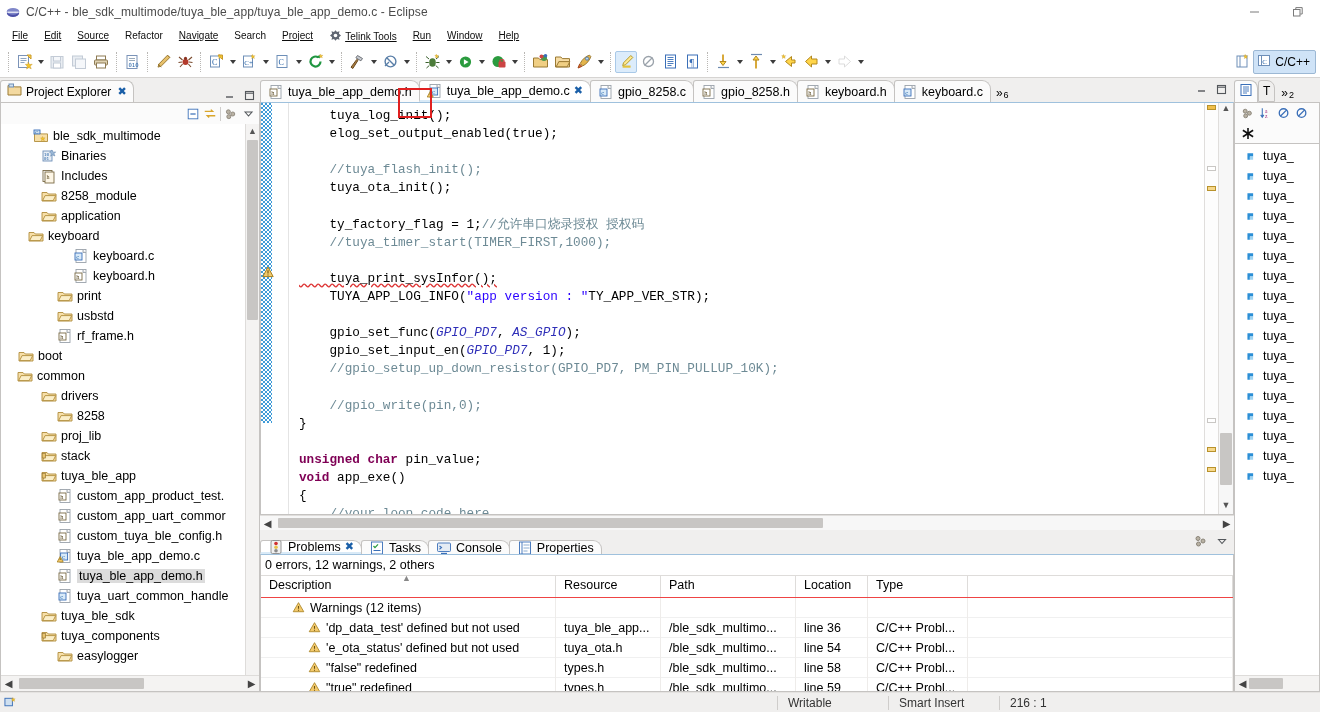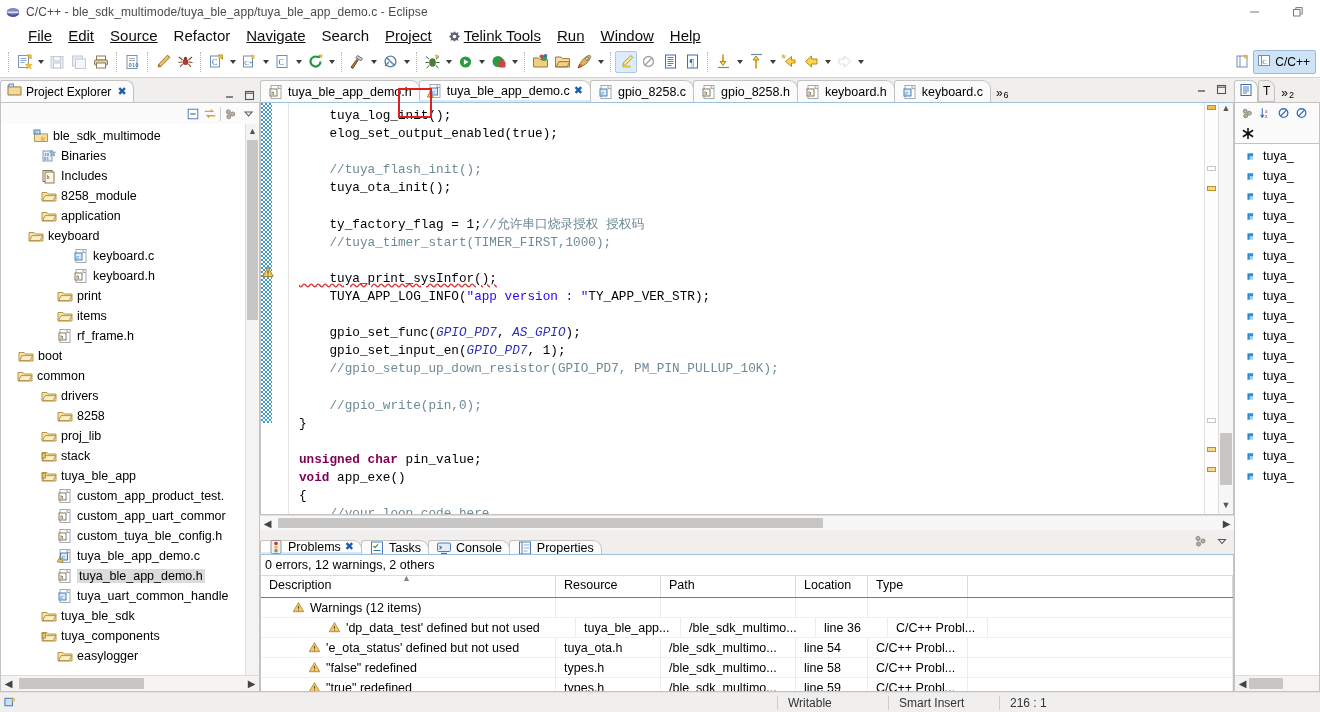--- a/index.html
+++ b/index.html
@@ -24,21 +24,21 @@
   .titlebar .eclipse-logo {
     width: 14px; height: 14px; margin-right: 6px; position: relative; flex: none;
   }
   .title-text { font-size: 12px; color: #4b4b4b; letter-spacing: .1px; }
   .winbtns { margin-left: auto; display: flex; height: 24px; }
   .winbtn { width: 44px; height: 24px; display: flex; align-items: center; justify-content: center; }
 
   
   .menubar {
     height: 22px; display: flex; align-items: center;
-    background: #ffffff; padding-left: 20px; font-size: 15px;
+    background: #ffffff; padding-left: 4px; font-size: 10px;
   }
   .menu-item { padding: 2px 8px; color: #0d0d0d; white-space: nowrap; }
   .menu-item .ul { text-decoration: underline; }
   .telink-ico { width: 13px; height: 13px; margin-right: 3px; vertical-align: -2px; display:inline-block;}
 
   
   .toolbar {
     height: 32px; display: flex; align-items: center;
     background: #ffffff; padding-left: 4px;
     border-bottom: 1px solid #d6d4d2; position: relative;
@@ -620,21 +620,21 @@
                   <path d="M1 4.5 h5 l1.3 1.5H15V13H1z" fill="#f7dfa8" stroke="#b08c3a" stroke-width=".9"></path>
                   <path d="M1.6 12.6 l2.5-5h10.6l-2.5 5z" fill="#fbeec8" stroke="#b08c3a" stroke-width=".9"></path>
                 </svg></span>
               <span class="lbl">print</span>
             </div>
             <div class="t-row" style="padding-left: 56px;">
               <span class="ico"><svg width="16" height="16" viewBox="0 0 16 16">
                   <path d="M1 4.5 h5 l1.3 1.5H15V13H1z" fill="#f7dfa8" stroke="#b08c3a" stroke-width=".9"></path>
                   <path d="M1.6 12.6 l2.5-5h10.6l-2.5 5z" fill="#fbeec8" stroke="#b08c3a" stroke-width=".9"></path>
                 </svg></span>
-              <span class="lbl">items</span>
+              <span class="lbl">usbstd</span>
             </div>
             <div class="t-row" style="padding-left: 56px;">
               <span class="ico"><svg width="16" height="16" viewBox="0 0 16 16">
                   <rect x="3" y="1.5" width="10" height="13" fill="#fff" stroke="#9aa2aa" stroke-width=".9"></rect>
                   <path d="M10 1.5 v3 h3" fill="#e8e8e8" stroke="#9aa2aa" stroke-width=".9"></path>
                   <rect x="2" y="5" width="7" height="7" fill="#fff" stroke="#7a6a46" stroke-width=".9"></rect>
                   <text x="3.2" y="10.8" font-size="6.4" fill="#5a4a22" font-family="serif">h</text>
                 </svg></span>
               <span class="lbl">rf_frame.h</span>
             </div>
@@ -991,21 +991,21 @@
                   </span>
                   <span>Warnings (12 items)</span>
                 </div>
                 <div class="td" style="width: 105px;"></div>
                 <div class="td" style="width: 135px;"></div>
                 <div class="td" style="width: 72px;"></div>
                 <div class="td" style="width: 100px;"></div>
                 <div class="td" style="flex: 1 1 0%;"></div>
               </div>
               <div class="pr-row">
-                <div class="td desc" style="width: 295px; margin-left: 20px;">
+                <div class="td desc" style="width: 295px;">
                   <span style="width: 42px; flex: 0 0 auto;"></span>
                   <span style="display: flex; flex: 0 0 auto;">
                     <svg width="13" height="13" viewBox="0 0 16 16">
                       <path d="M8 2 L14.5 13.2 H1.5 Z" fill="#f3c96b" stroke="#a6801f" stroke-width="1"></path>
                       <path d="M8 6 v3.6 M8 10.8 v1.1" stroke="#6b5210" stroke-width="1.3"></path>
                     </svg>
                   </span>
                   <span>'dp_data_test' defined but not used</span>
                 </div>
                 <div class="td" style="width: 105px;">tuya_ble_app...</div>

